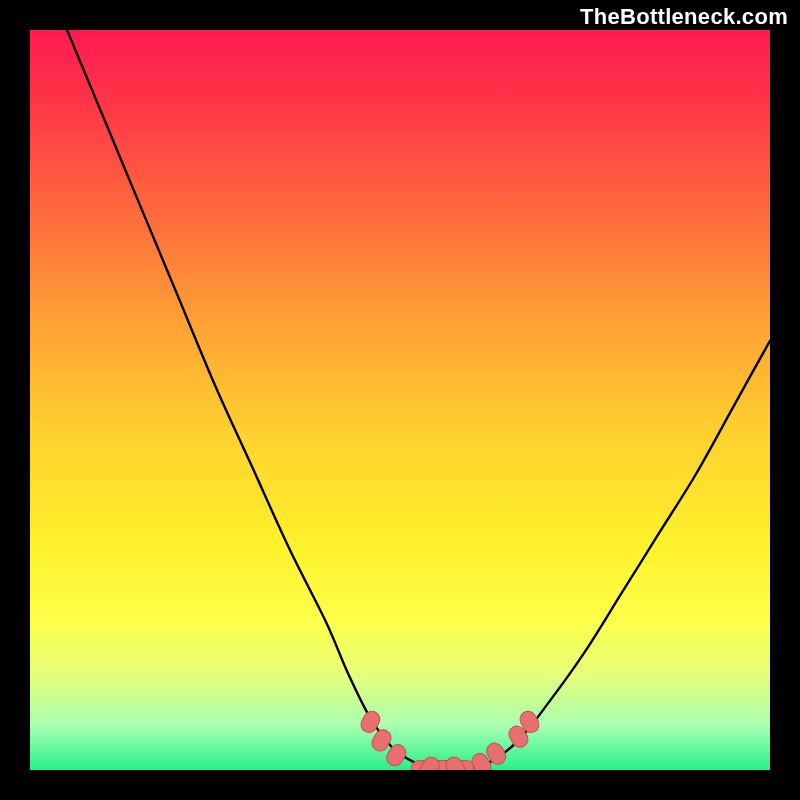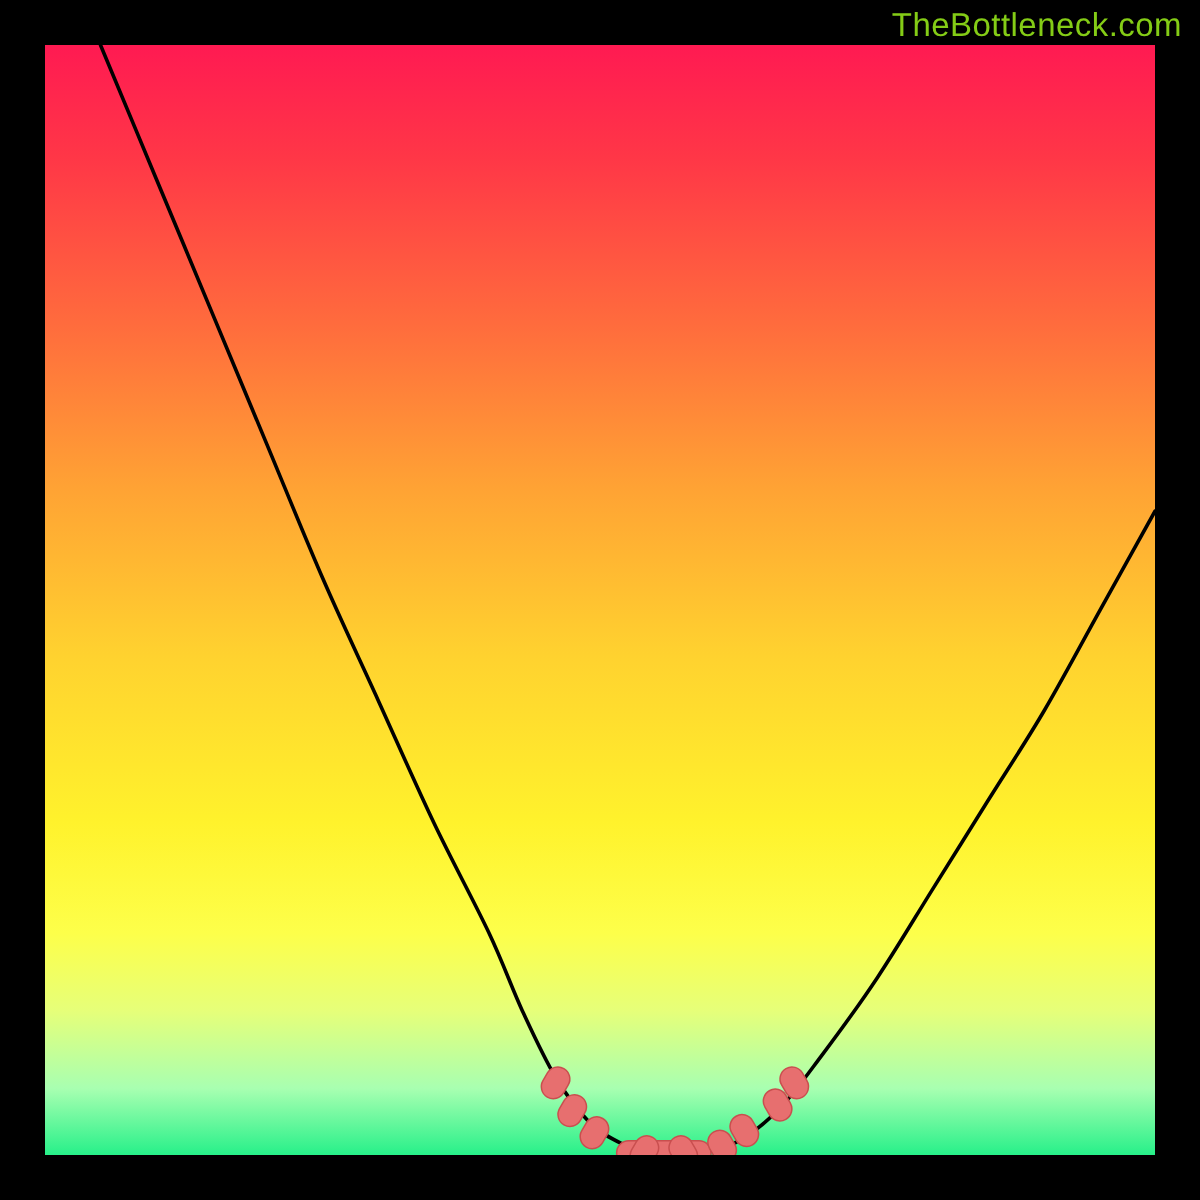--- a/index.html
+++ b/index.html
@@ -36,23 +36,23 @@
       #fdff4a 80%,
       #e6ff79 87%,
       #a8ffb1 94%,
       #27f089 100%
     );
   }
   .watermark {
     position: absolute;
     top: 4px;
     right: 12px;
-    color: #84cc16;
+    color: #ffffff;
     font-size: 22px;
-    font-weight: 400;
+    font-weight: 700;
     letter-spacing: 0.3px;
     user-select: none;
     text-align: right;
   }
   svg.curve {
     position: absolute;
     top: 0;
     left: 0;
   }
 </style>

